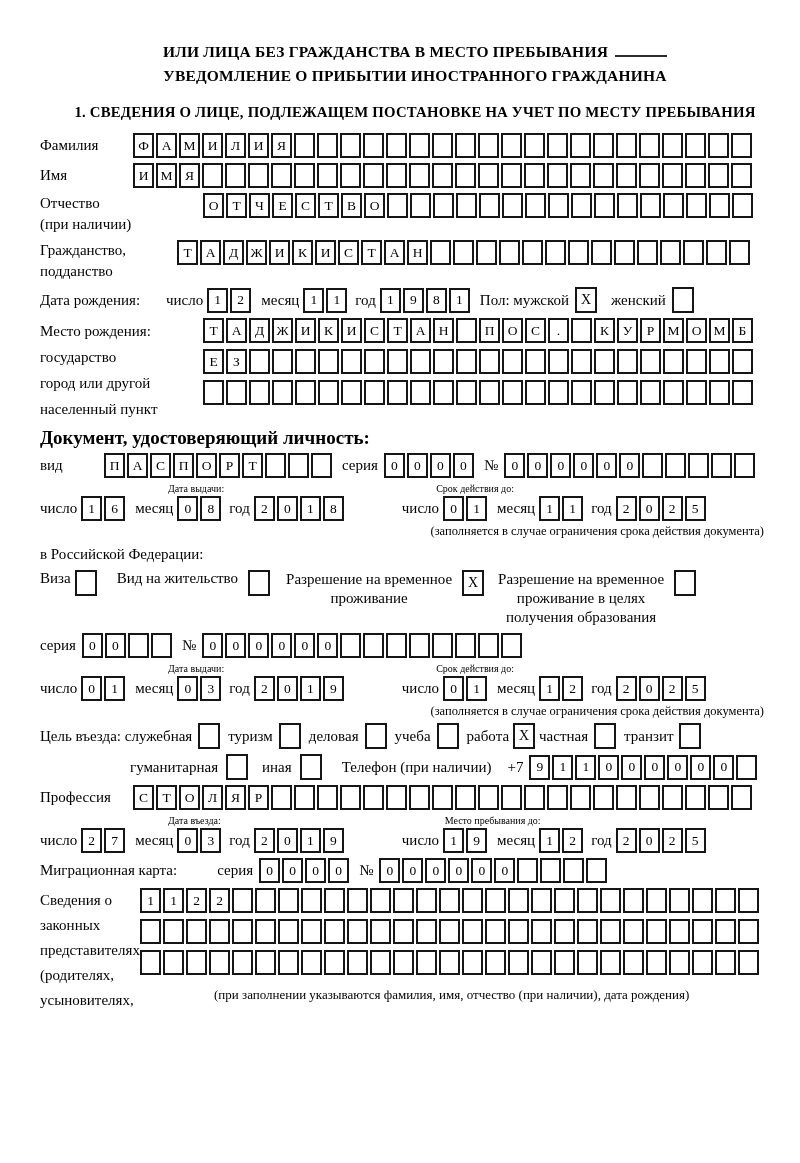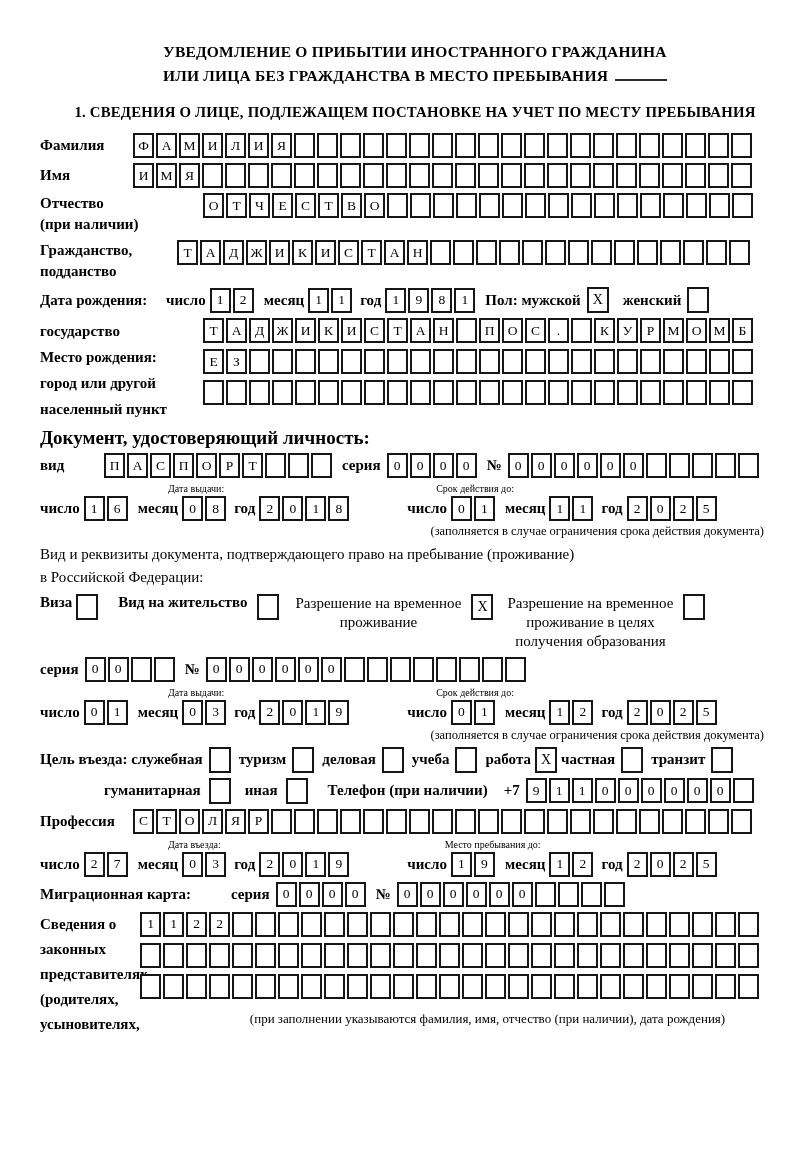--- a/index.html
+++ b/index.html
@@ -16,21 +16,21 @@
   .appendix .gap { margin-top:4px; }
   .forma { text-align:right; padding-right:32px; font-weight:bold; margin-top:12px; font-size:15px; letter-spacing:.5px; }
 
   .title { text-align:center; font-weight:bold; font-size:15.5px; margin-top:14px; line-height:1.55; letter-spacing:.2px; }
   .uline { display:inline-block; width:52px; border-bottom:2px solid #2c2c2c; height:13px; margin-left:7px; }
 
   .sect { text-align:center; font-weight:bold; font-size:14.8px; margin-top:16px; margin-bottom:12px; letter-spacing:.2px; }
 
   .row  { display:flex; align-items:center; margin-bottom:5px; }
   .rowt { display:flex; align-items:flex-start; margin-bottom:5px; }
-  .lbl  { flex:none; white-space:nowrap;font-weight:bold; }
+  .lbl  { flex:none; white-space:nowrap; }
   .lines div { line-height:21px; }
   .w93{width:93px} .w137{width:137px} .w163{width:163px} .w100{width:100px} .w70{width:64px} .w128{width:126px}
   .ml4{margin-left:4px} .ml6{margin-left:6px} .ml8{margin-left:8px} .ml10{margin-left:10px}
   .ml14{margin-left:14px} .ml16{margin-left:16px} .ml20{margin-left:20px} .ml40{margin-left:40px}
   .mr4{margin-right:4px} .mr6{margin-right:6px}
   .mt4{margin-top:4px} .mt6{margin-top:6px}
 
   .cells { display:flex; flex:none; }
   .cell {
     width:21px; height:25px; border:2px solid #161616; margin-right:2px;
@@ -44,31 +44,31 @@
   .mb6 { margin-bottom:6px; }
 
   .dochdr { text-align:left; font-weight:bold; font-size:19px; margin:2px 0 4px; }
   .hdrs { display:flex; font-size:10px; margin-bottom:2px; }
   .h-issue { margin-left:128px; }
   .h-valid { margin-left:212px; }
   .h-stay  { margin-left:224px; }
   .note { font-size:12.5px; text-align:right; padding-right:26px; margin:-2px 0 4px; }
   .intro { line-height:1.55; margin-top:2px; }
   .ctr { text-align:center; line-height:19px; flex:none;font-family:Liberation Serif, serif; }
-  .gnote { font-size:13px; margin-top:12px; margin-left:74px; white-space:nowrap;text-align:center; }
+  .gnote { font-size:13px; margin-top:12px; margin-left:74px; white-space:nowrap; }
 </style>
 </head>
 <body>
 
 <div class="page">
 
 
   <div class="title">
+    <div><span>ИЛИ ЛИЦА БЕЗ ГРАЖДАНСТВА В МЕСТО ПРЕБЫВАНИЯ</span><span class="uline"></span></div>
     <div>УВЕДОМЛЕНИЕ О ПРИБЫТИИ ИНОСТРАННОГО ГРАЖДАНИНА</div>
-    <div><span>ИЛИ ЛИЦА БЕЗ ГРАЖДАНСТВА В МЕСТО ПРЕБЫВАНИЯ</span><span class="uline"></span></div>
   </div>
 
   <div class="sect">1. СВЕДЕНИЯ О ЛИЦЕ, ПОДЛЕЖАЩЕМ ПОСТАНОВКЕ НА УЧЕТ ПО МЕСТУ ПРЕБЫВАНИЯ</div>
 
   <div class="row">
     <span class="lbl w93">Фамилия</span>
     <span class="cells">
         <span class="cell">Ф</span>
         <span class="cell">А</span>
         <span class="cell">М</span>
@@ -219,22 +219,22 @@
         <span class="cell">1</span>
       </span>
     <span class="lbl ml8 mr6">Пол: мужской</span>
     <span class="cbx">X</span>
     <span class="lbl ml14 mr6">женский</span>
     <span class="cbx"></span>
   </div>
 
   <div class="rowt">
     <div class="lbl w163 lines" style="line-height:26px">
+      <div style="line-height:26px">Место рождения:</div>
       <div style="line-height:26px">государство</div>
-      <div style="line-height:26px">Место рождения:</div>
       <div style="line-height:26px">город или другой</div>
       <div style="line-height:26px">населенный пункт</div>
     </div>
     <div>
       <div class="cells mb6">
           <span class="cell">Т</span>
           <span class="cell">А</span>
           <span class="cell">Д</span>
           <span class="cell">Ж</span>
           <span class="cell">И</span>
@@ -388,21 +388,20 @@
     <span class="cells">
         <span class="cell">2</span>
         <span class="cell">0</span>
         <span class="cell">2</span>
         <span class="cell">5</span>
       </span>
   </div>
   <div class="note">(заполняется в случае ограничения срока действия документа)</div>
 
   <div class="intro">
-    <div>Вид и реквизиты документа, подтверждающего право на пребывание (проживание)</div>
     <div>в Российской Федерации:</div>
   </div>
 
   <div class="rowt mt4">
     <span class="lbl">Виза</span>
     <span class="cbx ml4"></span>
     <span class="lbl ml20">Вид на жительство</span>
     <span class="cbx ml10"></span>
     <div class="ctr ml16">
       <div>Разрешение на временное</div>
@@ -497,21 +496,21 @@
     <span class="cbx ml6"></span>
     <span class="lbl ml8">работа</span>
     <span class="cbx ml4">X</span>
     <span class="lbl ml4">частная</span>
     <span class="cbx ml6"></span>
     <span class="lbl ml8">транзит</span>
     <span class="cbx ml6"></span>
   </div>
 
   <div class="row">
-    <span class="lbl" style="margin-left:64px">гуманитарная</span>
+    <span class="lbl" style="margin-left:90px">гуманитарная</span>
     <span class="cbx ml8"></span>
     <span class="lbl ml14">иная</span>
     <span class="cbx ml8"></span>
     <span class="lbl ml20">Телефон (при наличии)</span>
     <span class="lbl ml16">+7</span>
     <span class="cells ml6">
         <span class="cell">9</span>
         <span class="cell">1</span>
         <span class="cell">1</span>
         <span class="cell">0</span>

